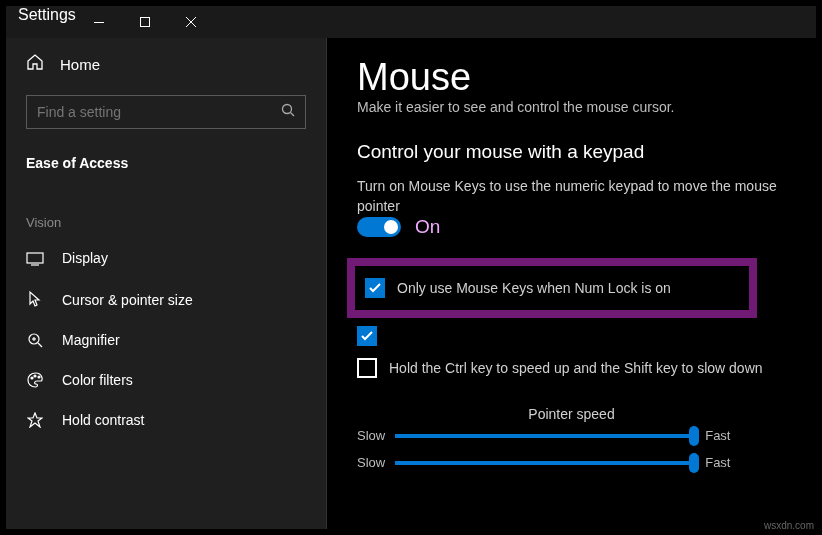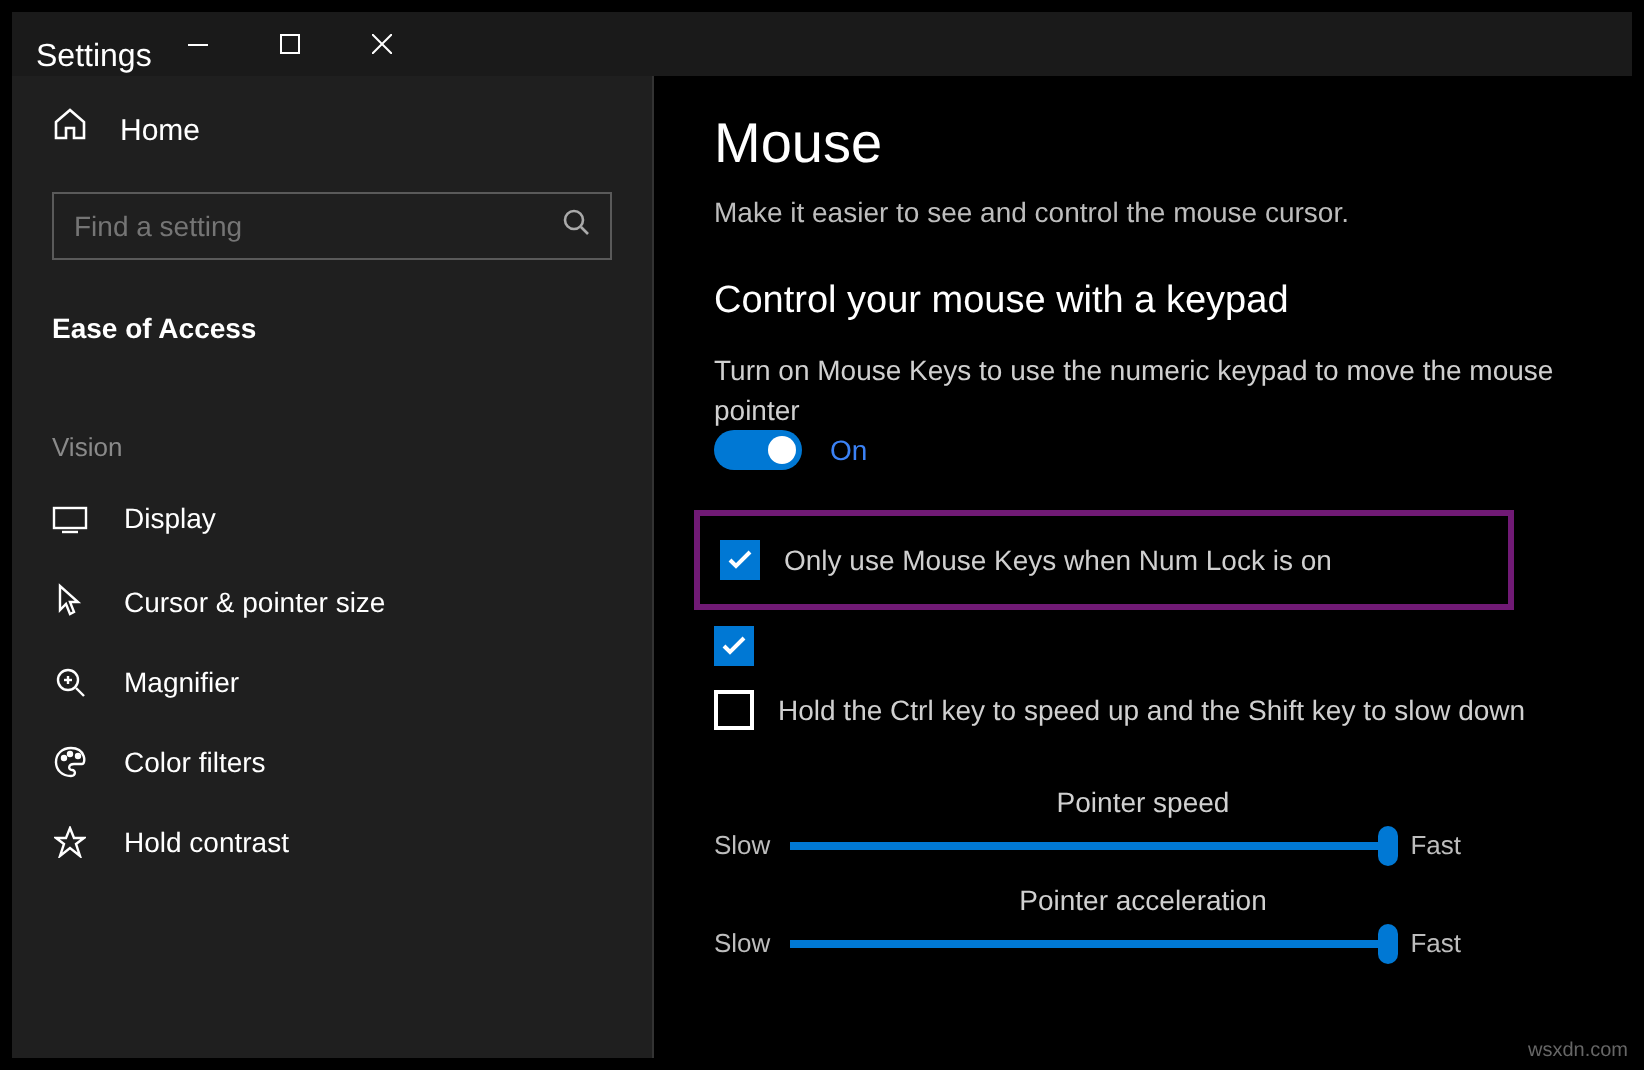--- a/index.html
+++ b/index.html
@@ -1,45 +1,45 @@
 <!DOCTYPE html>
 <html><head>
 <meta charset="utf-8">
 <style>
 * { margin: 0; padding: 0; box-sizing: border-box; font-family: "Segoe UI", Arial, sans-serif; }
 body { background: #000; color: #fff; width: 822px; height: 535px; overflow: hidden; position: relative; }
 .border { border: 6px solid #000; width: 822px; height: 535px; }
 .window { background: #1a1a1a; width: 100%; height: 100%; display: flex; flex-direction: column; }
-.titlebar { display: flex; align-items: flex-end; height: 32px; padding-left: 12px; background: #1a1a1a; }
+.titlebar { display: flex; align-items: flex-start; height: 32px; padding-left: 12px; background: #1a1a1a; }
 .win-btns { display: flex; }
 .win-btn { width: 46px; height: 32px; display: flex; align-items: center; justify-content: center; color: #fff; }
 .win-btn svg { stroke: #fff; }
 .body { display: flex; flex: 1; overflow: hidden; }
 .sidebar { width: 320px; background: #1f1f1f; padding: 0 0 0 0; display: flex; flex-direction: column; }
 .home-row { display: flex; align-items: flex-end; gap: 16px; padding: 10px 20px; margin-top: 6px; font-size: 15px; }
 .search-wrap { margin: 12px 20px 18px 20px; }
 .search { display: flex; align-items: center; border: 1px solid #5a5a5a; height: 34px; padding: 0 10px; background: #1f1f1f; justify-content: flex-end; }
 .search input { flex: 1; background: transparent; border: none; color: #ccc; font-size: 14px; outline: none; }
 .cat { font-size: 14px; font-weight: 600; padding: 8px 20px 20px 20px; }
 .group-label { color: #8a8a8a; font-size: 13px; padding: 24px 20px 8px 20px; }
 .nav-item { display: flex; align-items: flex-end; gap: 18px; padding: 12px 20px; font-size: 14px; color: #fff; }
 .nav-item .ico { width: 18px; display: flex; justify-content: center; }
 .main { flex: 1; background: #000; padding: 18px 30px 0 30px; overflow: hidden; border-left: 1px solid #333; }
-.page-title { font-size: 28px; font-weight: 400; margin-bottom: 10px; }
+.page-title { font-size: 38px; font-weight: 400; }
 .page-sub { color: #bdbdbd; font-size: 14px; margin-bottom: 26px; }
 .section-title { font-size: 19px; font-weight: 400; margin-bottom: 14px; }
 .desc { color: #d0d0d0; font-size: 14px; line-height: 1.4; max-width: 420px; }
 .toggle-row { display: flex; align-items: center; gap: 14px; margin-bottom: 20px; }
 .toggle { width: 44px; height: 20px; border-radius: 10px; background: #0078d4; position: relative; }
 .toggle .knob { position: absolute; right: 3px; top: 3px; width: 14px; height: 14px; border-radius: 50%; background: #fff; }
-.toggle-label { font-size: 14px; color: #3b82f6; }
+.toggle-label { font-size: 19px; color: #f0abfc; }
 .check-row { display: flex; align-items: center; gap: 12px; padding: 6px 0; font-size: 14px; color: #d0d0d0; }
 .check { width: 20px; height: 20px; border: 2px solid #fff; display: flex; align-items: center; justify-content: center; }
 .check.checked { background: #0078d4; border-color: #0078d4; color: #fff; }
-.highlight { border: 3px solid #701a75; padding: 6px 10px; margin-left: -10px; margin-bottom: 2px; width: 410px; }
+.highlight { border: 8px solid #701a75; padding: 6px 10px; margin-left: -10px; margin-bottom: 2px; width: 410px; }
 .slider-block { margin-top: 22px; text-align: center; }
 .slider-label { font-size: 14px; color: #d0d0d0; margin-bottom: 6px; }
 .slider-row { display: flex; align-items: center; gap: 10px; font-size: 13px; color: #bdbdbd; }
 .track { flex: 1; height: 4px; background: #0078d4; position: relative; max-width: 300px; }
 .thumb { position: absolute; right: -4px; top: -8px; width: 10px; height: 20px; border-radius: 5px; background: #0078d4; }
 .watermark { position: absolute; bottom: 4px; right: 8px; font-size: 10px; color: #666; }
 </style>
 </head>
 <body>
 
@@ -175,21 +175,20 @@
         <div class="slider-label">Pointer speed</div>
         <div class="slider-row">
           <span>Slow</span>
           <div class="track">
                 <div class="thumb"></div>
               </div>
           <span>Fast</span>
         </div>
       </div>
       <div class="slider-block" style="margin-top:12px">
-        <div class="slider-label">Pointer acceleration</div>
         <div class="slider-row">
           <span>Slow</span>
           <div class="track">
                 <div class="thumb"></div>
               </div>
           <span>Fast</span>
         </div>
       </div>
     </div>
   </div>

